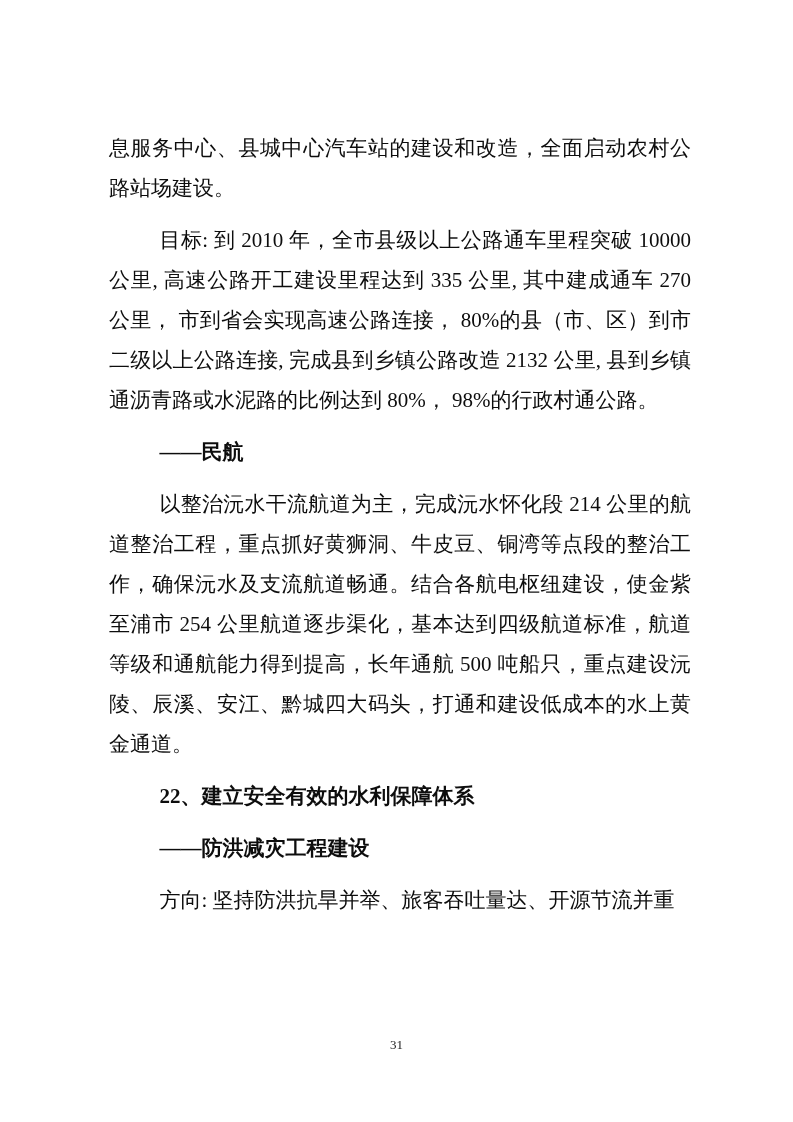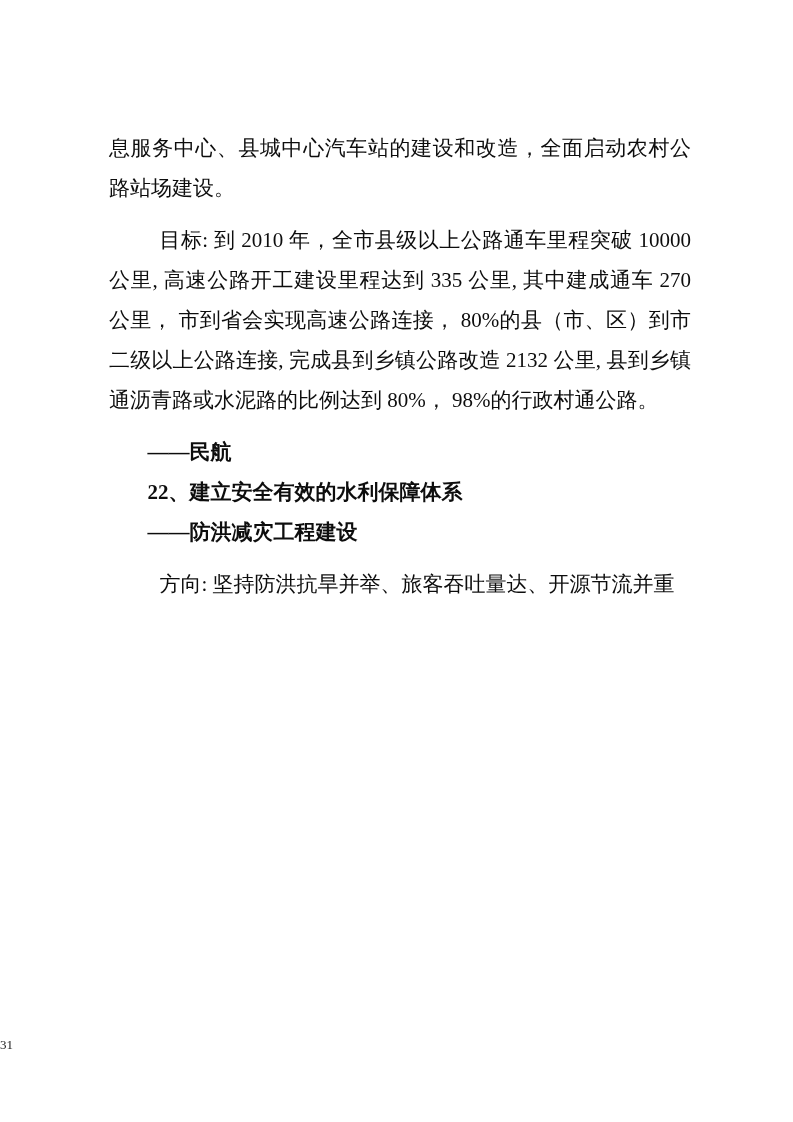--- a/index.html
+++ b/index.html
@@ -27,41 +27,42 @@
     line-height: 40px;
     text-align: justify;
   }
   .para {
     margin: 12px;
   }
   .indent {
     text-indent: 2.4em;
   }
   .heading {
-    margin: 0;
+    margin: 12px;
     font-weight: bold;
     text-indent: 2.4em;
   }
   .footer {
     position: absolute;
     top: 1036px;
     left: 0;
     width: 100%;
-    text-align: left;
+    text-align: center;
     font-size: 13px;
     line-height: 18px;
     color: #1a1a1a;
   }
 </style>
 </head>
 <body>
 
 <div class="page">
   <div class="content">
     <p class="para">息服务中心、县城中心汽车站的建设和改造，全面启动农村公路站场建设。</p>
     <p class="para indent">目标: 到 2010 年，全市县级以上公路通车里程突破 10000 公里, 高速公路开工建设里程达到 335 公里, 其中建成通车 270 公里， 市到省会实现高速公路连接， 80%的县（市、区）到市二级以上公路连接, 完成县到乡镇公路改造 2132 公里, 县到乡镇通沥青路或水泥路的比例达到 80%， 98%的行政村通公路。</p>
     <p class="heading">——民航</p>
+    <p class="para indent">以整治沅水干流航道为主，完成沅水怀化段 214 公里的航道整治工程，重点抓好黄狮洞、牛皮豆、铜湾等点段的整治工作，确保沅水及支流航道畅通。结合各航电枢纽建设，使金紫至浦市 254 公里航道逐步渠化，基本达到四级航道标准，航道等级和通航能力得到提高，长年通航 500 吨船只，重点建设沅陵、辰溪、安江、黔城四大码头，打通和建设低成本的水上黄金通道。</p>
     <p class="heading">22、建立安全有效的水利保障体系</p>
     <p class="heading">——防洪减灾工程建设</p>
     <p class="para indent">方向: 坚持防洪抗旱并举、旅客吞吐量达、开源节流并重</p>
   </div>
   <div class="footer">31</div>
 </div>
 
 </body></html>

